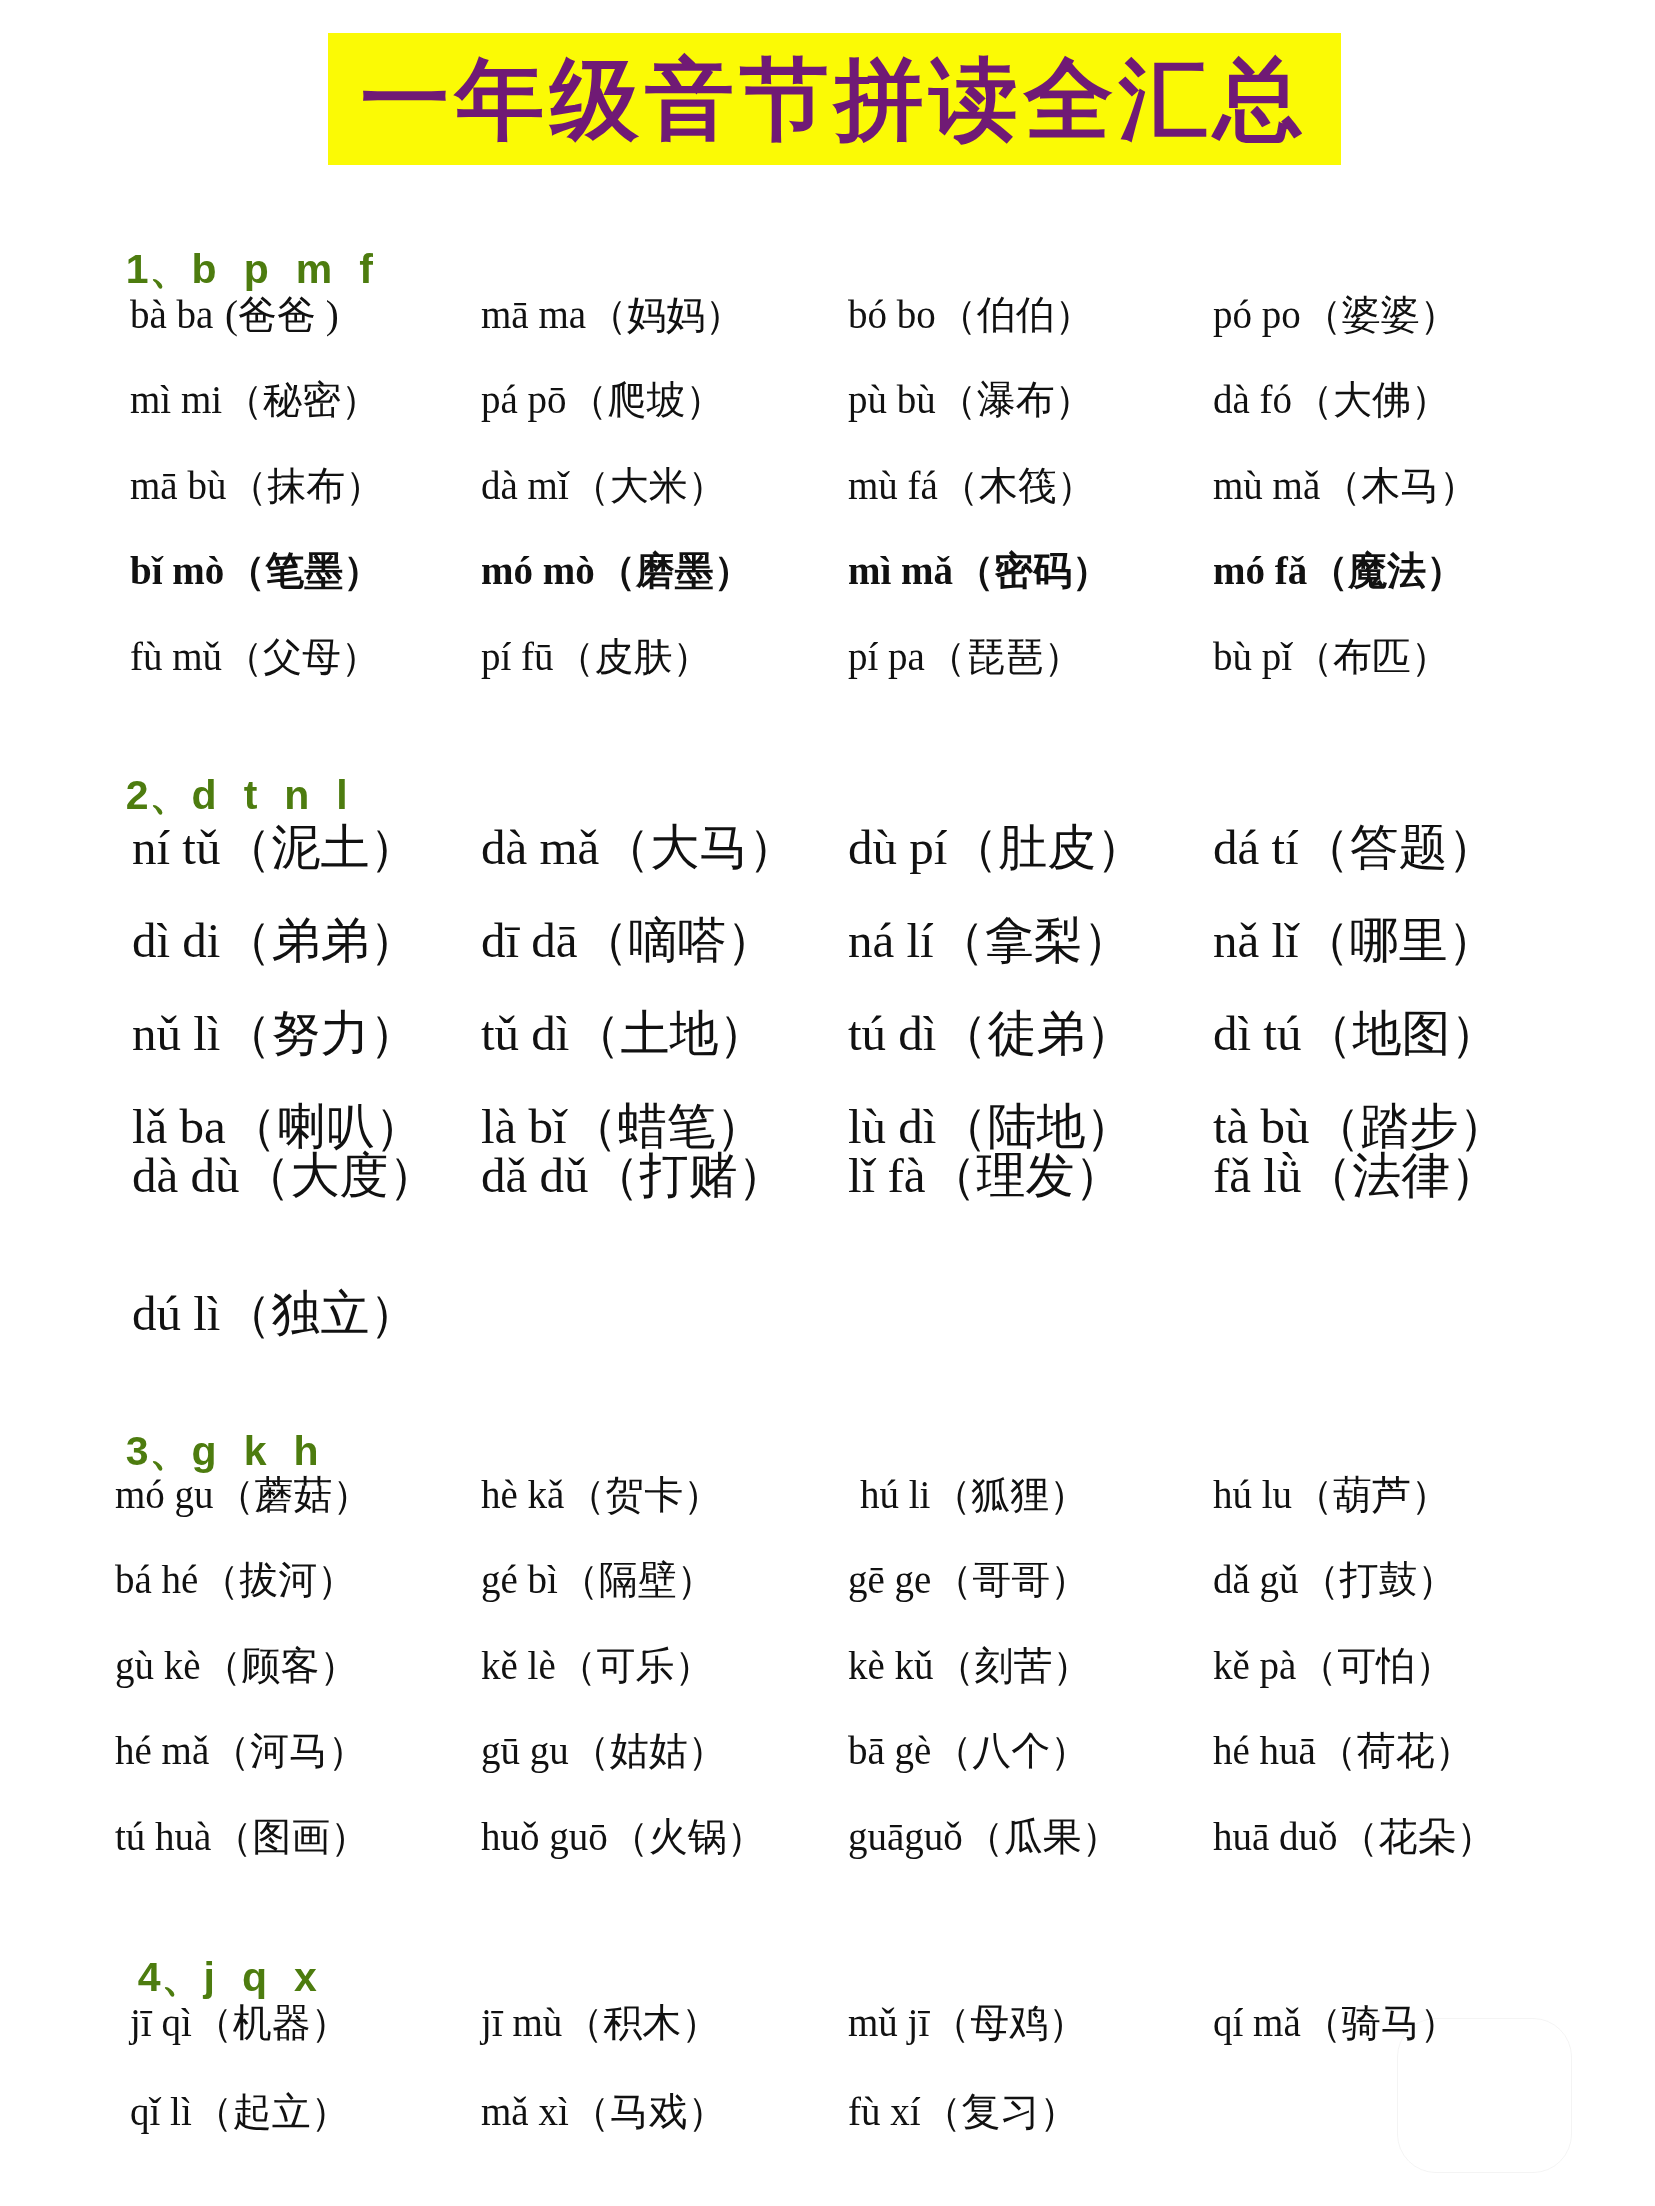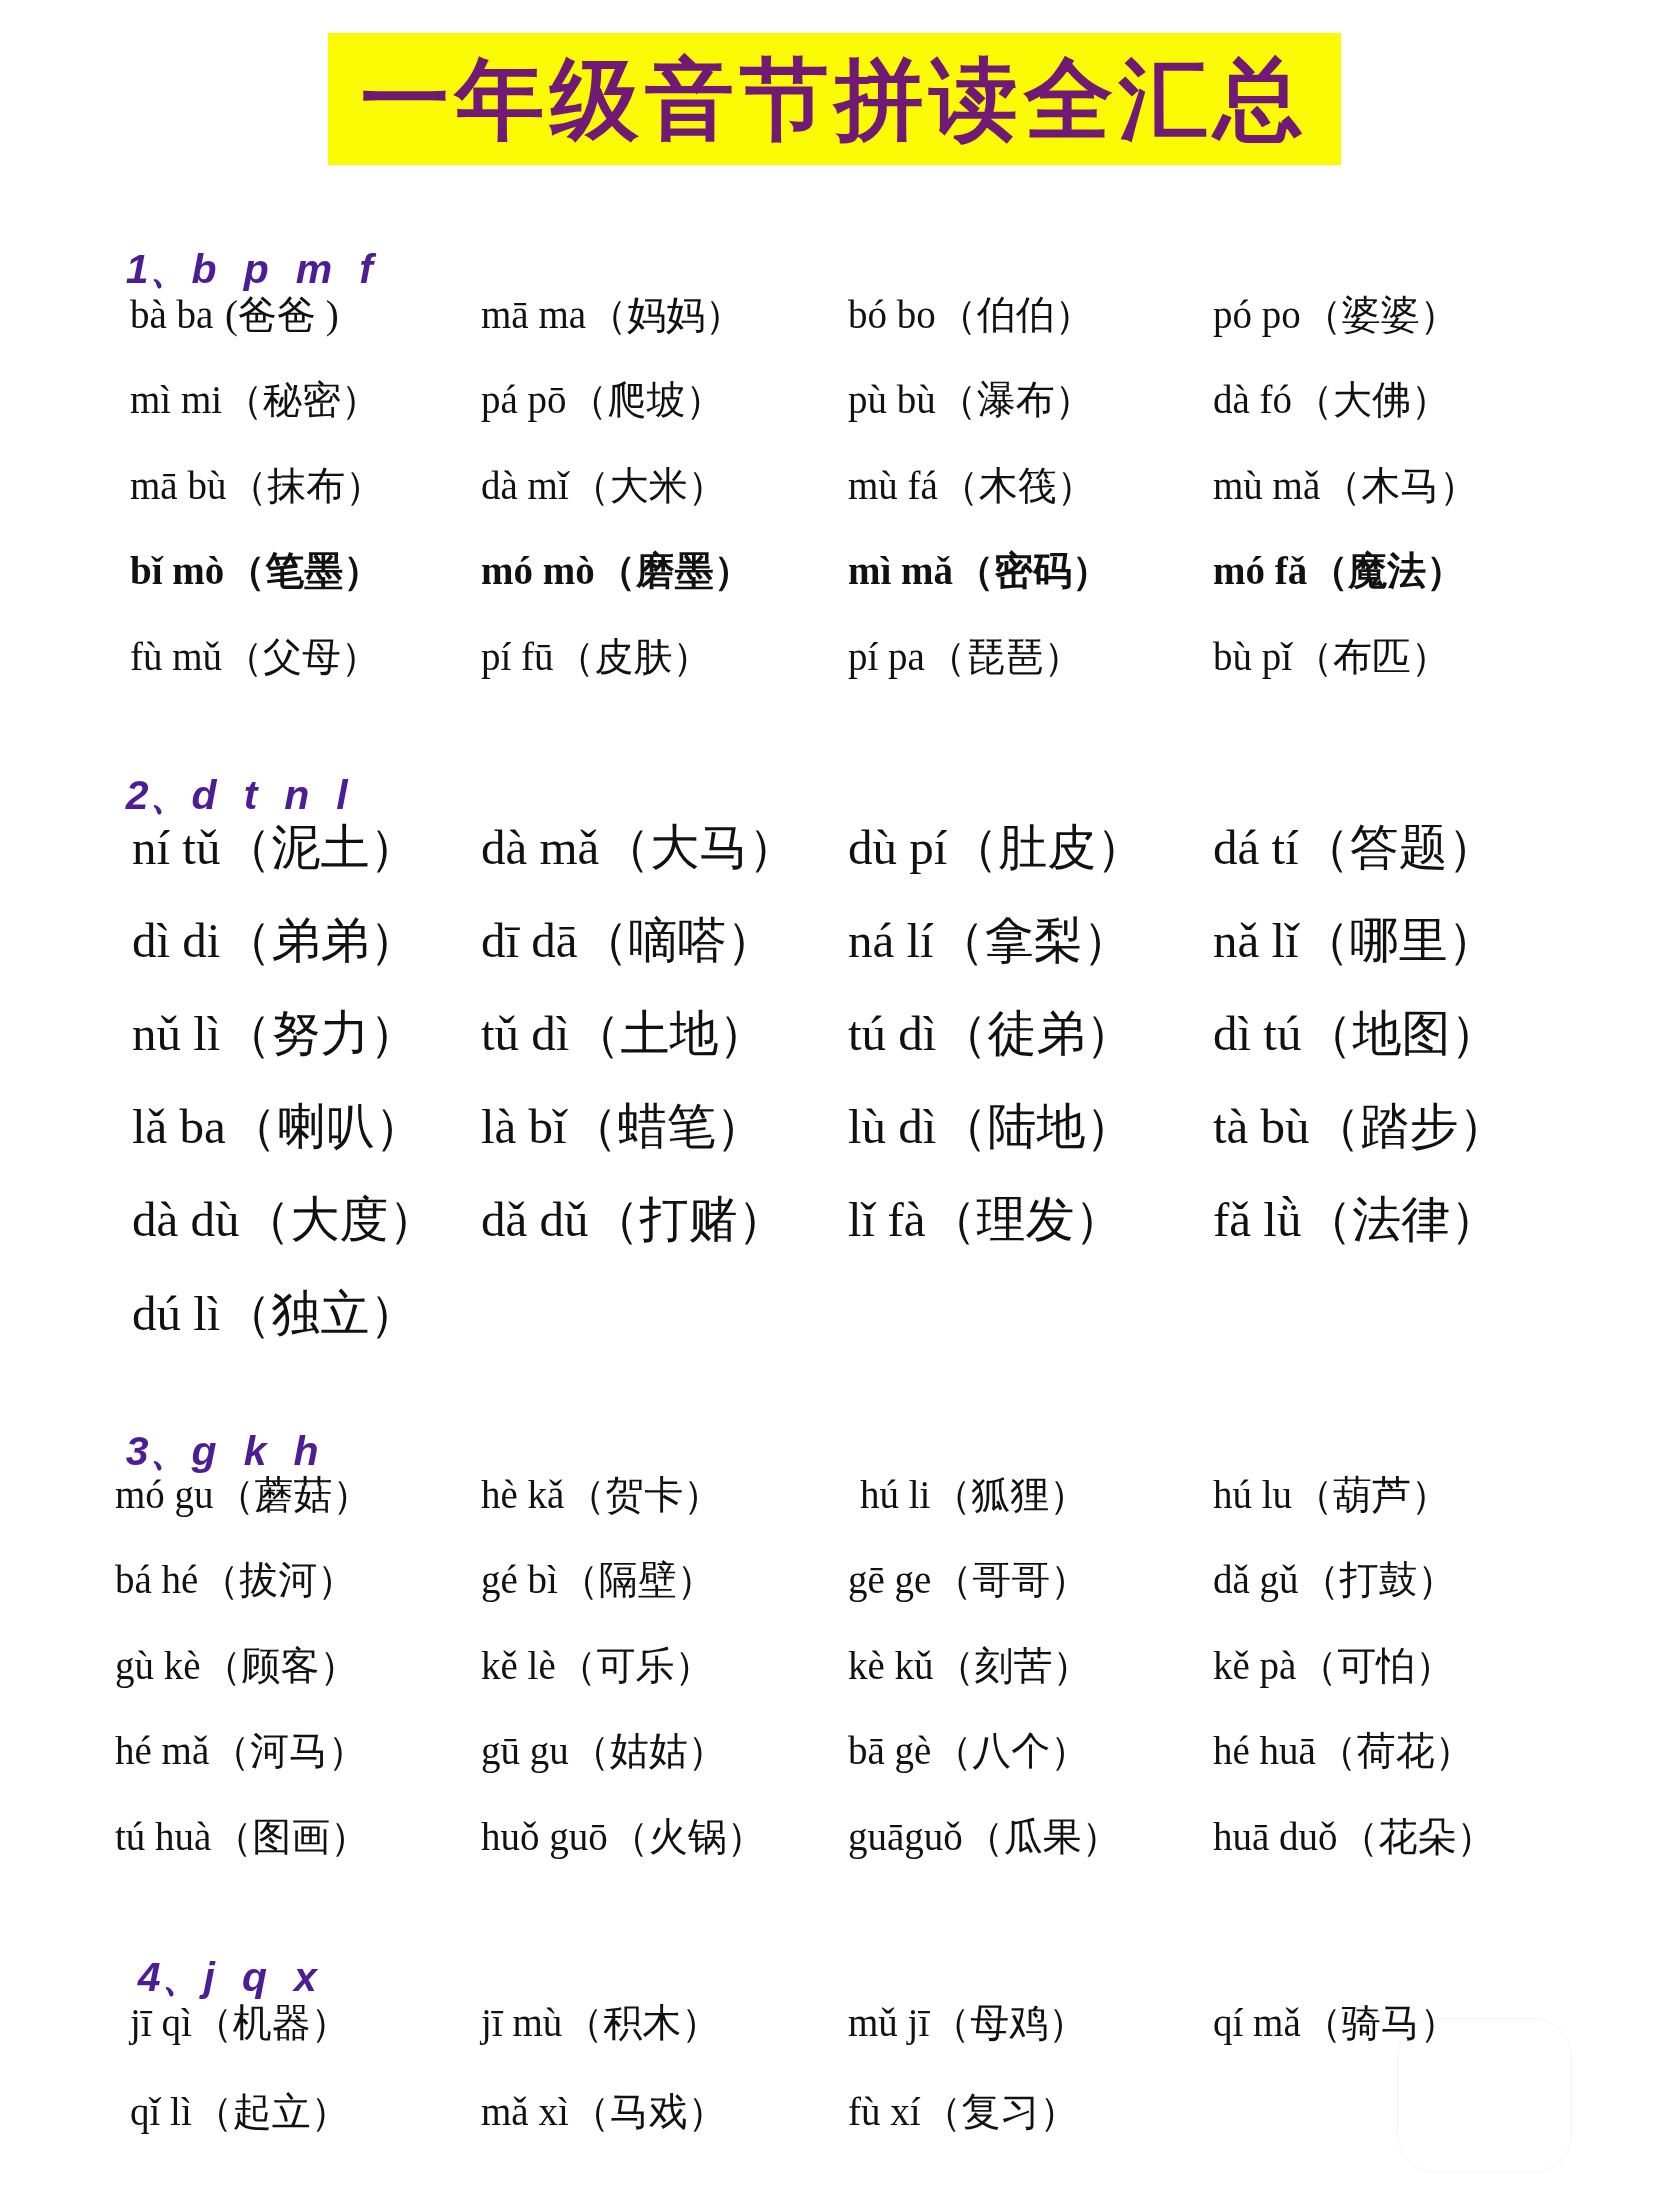--- a/index.html
+++ b/index.html
@@ -31,25 +31,24 @@
       font-size: 89px;
       letter-spacing: 5.8px;
       color: #701a75;
       line-height: 1;
     }
     .section-heading {
       position: absolute;
       font-family: "Liberation Sans", "DejaVu Sans", sans-serif;
       font-weight: bold;
       font-size: 41px;
-      color: #4c1d95;
+      color: #4d7c0f;
       letter-spacing: 1px;
       line-height: 1;
       white-space: pre;
-      font-style: italic;
     }
     .section-heading .letters { letter-spacing: 7.8px; }
     .row {
       position: absolute;
       left: 0;
       width: 1655px;
       height: 58px;
     }
     .entry {
       position: absolute;
@@ -136,21 +135,21 @@
     <div class="entry" style="left:481px;"><span class="pinyin">tǔ dì</span><span class="hanzi">（土地）</span></div>
     <div class="entry" style="left:848px;"><span class="pinyin">tú dì</span><span class="hanzi">（徒弟）</span></div>
     <div class="entry" style="left:1213px;"><span class="pinyin">dì tú</span><span class="hanzi">（地图）</span></div>
   </div>
   <div class="row" style="top:1102px;">
     <div class="entry" style="left:132px;"><span class="pinyin">lǎ ba</span><span class="hanzi">（喇叭）</span></div>
     <div class="entry" style="left:481px;"><span class="pinyin">là bǐ</span><span class="hanzi">（蜡笔）</span></div>
     <div class="entry" style="left:848px;"><span class="pinyin">lù dì</span><span class="hanzi">（陆地）</span></div>
     <div class="entry" style="left:1213px;"><span class="pinyin">tà bù</span><span class="hanzi">（踏步）</span></div>
   </div>
-  <div class="row" style="top:1195px;">
+  <div class="row" style="top:1151px;">
     <div class="entry" style="left:132px;"><span class="pinyin">dà dù</span><span class="hanzi">（大度）</span></div>
     <div class="entry" style="left:481px;"><span class="pinyin">dǎ dǔ</span><span class="hanzi">（打赌）</span></div>
     <div class="entry" style="left:848px;"><span class="pinyin">lǐ fà</span><span class="hanzi">（理发）</span></div>
     <div class="entry" style="left:1213px;"><span class="pinyin">fǎ lǜ</span><span class="hanzi">（法律）</span></div>
   </div>
   <div class="row" style="top:1289px;">
     <div class="entry" style="left:132px;"><span class="pinyin">dú lì</span><span class="hanzi">（独立）</span></div>
   </div>
 </div>
 

